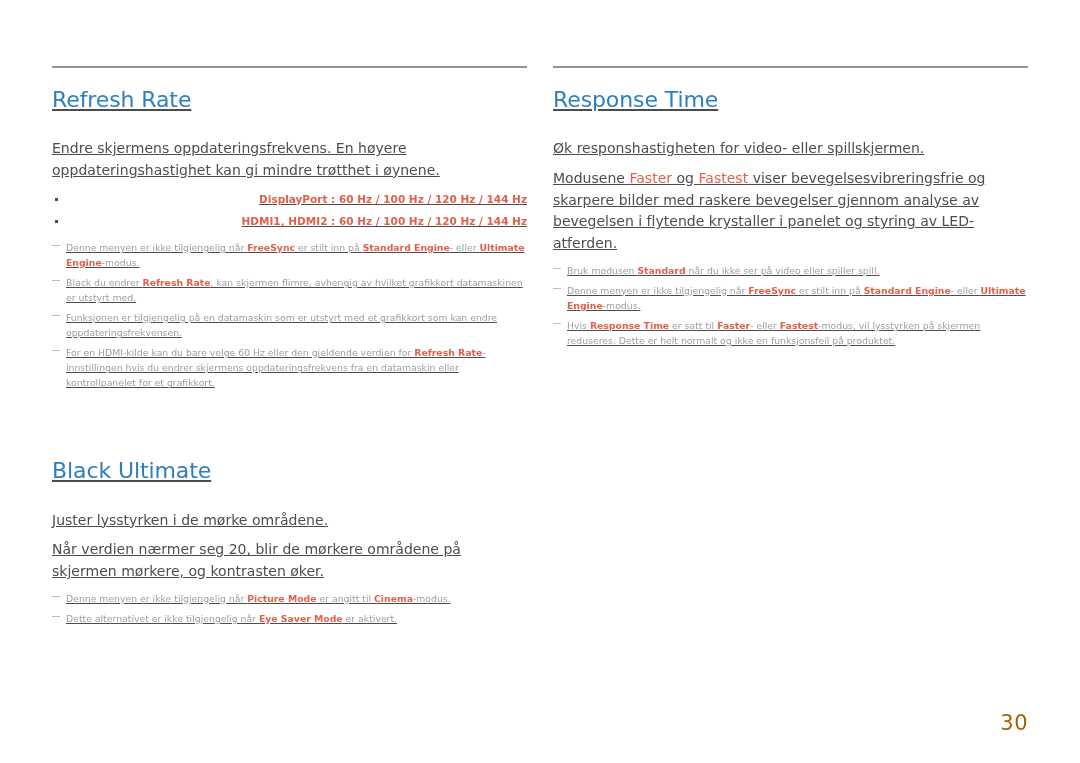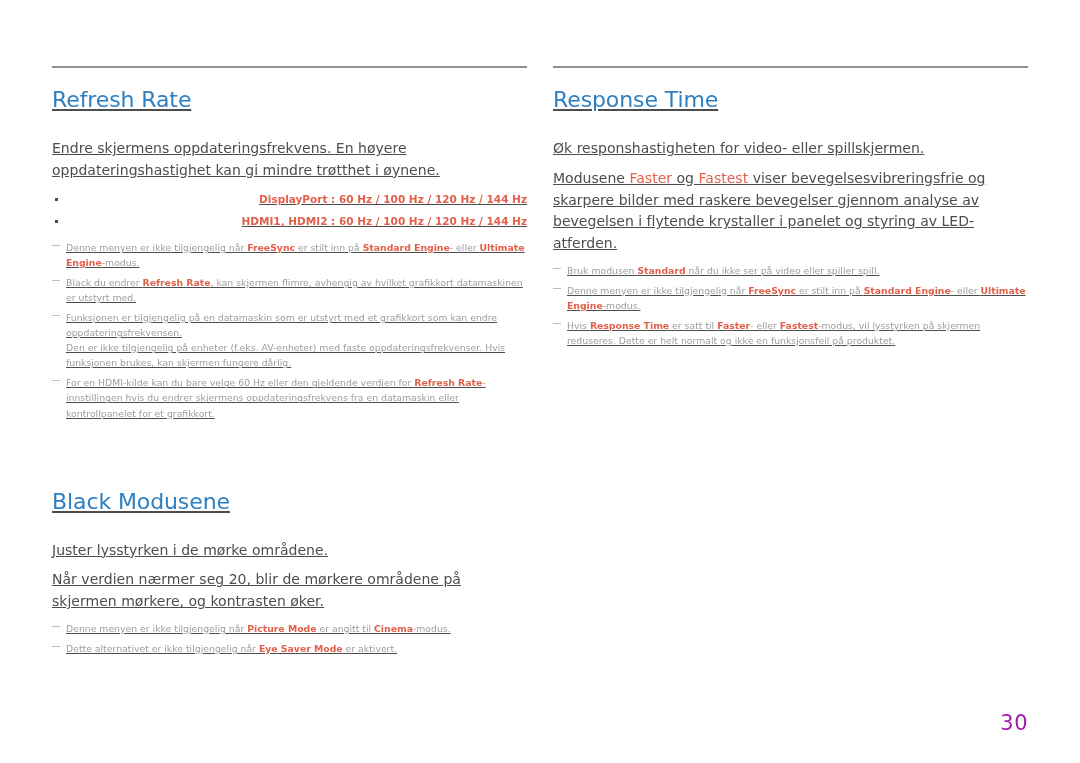--- a/index.html
+++ b/index.html
@@ -108,46 +108,46 @@
   }
   .hl-reg {
     color: #e2604a;
     font-weight: normal;
   }
   .page-number {
     position: absolute;
     right: 52px;
     bottom: 28px;
     font-size: 21px;
-    color: #a21caf;
+    color: #a16207;
     letter-spacing: 0.5px;
   }
 </style>
 </head>
 <body>
 
 <div class="page">
   <div class="columns">
 
     <div class="col" id="left-col">
         <div class="rule"></div>
         <h1 class="section-title">Refresh Rate</h1>
         <p class="body">Endre skjermens oppdateringsfrekvens. En høyere oppdateringshastighet kan gi mindre trøtthet i øynene.</p>
         <ul class="bullets">
           <li>DisplayPort : 60 Hz / 100 Hz / 120 Hz / 144 Hz</li>
           <li>HDMI1, HDMI2 : 60 Hz / 100 Hz / 120 Hz / 144 Hz</li>
         </ul>
         <ul class="notes">
           <li><span>Denne menyen er ikke tilgjengelig når </span><span class="hl">FreeSync</span><span> er stilt inn på </span><span class="hl">Standard Engine</span><span>- eller </span><span class="hl">Ultimate Engine</span><span>-modus.</span></li>
           <li><span>Black du endrer </span><span class="hl">Refresh Rate</span><span>, kan skjermen flimre, avhengig av hvilket grafikkort datamaskinen er utstyrt med.</span></li>
-          <li><span>Funksjonen er tilgjengelig på en datamaskin som er utstyrt med et grafikkort som kan endre oppdateringsfrekvensen.</span><br><span>Den er ikke tilgjengelig på enheter (f.eks. AV-enheter) med faste oppdateringsfrekvenser. Hvis funksjonen brukes, kan skjermen fungere dårlig.</span></li>
+          <li><span>Funksjonen er tilgjengelig på en datamaskin som er utstyrt med et grafikkort som kan endre oppdateringsfrekvensen.</span><br></li>
           <li><span>For en HDMI-kilde kan du bare velge 60 Hz eller den gjeldende verdien for </span><span class="hl">Refresh Rate</span><span>-innstillingen hvis du endrer skjermens oppdateringsfrekvens fra en datamaskin eller kontrollpanelet for et grafikkort.</span></li>
         </ul>
         <div class="section-gap"></div>
-        <h1 class="section-title">Black Modusene</h1>
+        <h1 class="section-title">Black Ultimate</h1>
         <p class="body">Juster lysstyrken i de mørke områdene.</p>
         <p class="body">Når verdien nærmer seg 20, blir de mørkere områdene på skjermen mørkere, og kontrasten øker.</p>
         <ul class="notes">
           <li><span>Denne menyen er ikke tilgjengelig når </span><span class="hl">Picture Mode</span><span> er angitt til </span><span class="hl">Cinema</span><span>-modus.</span></li>
           <li><span>Dette alternativet er ikke tilgjengelig når </span><span class="hl">Eye Saver Mode</span><span> er aktivert.</span></li>
         </ul>
       </div>
     <div class="col" id="right-col">
         <div class="rule"></div>
         <h1 class="section-title">Response Time</h1>

